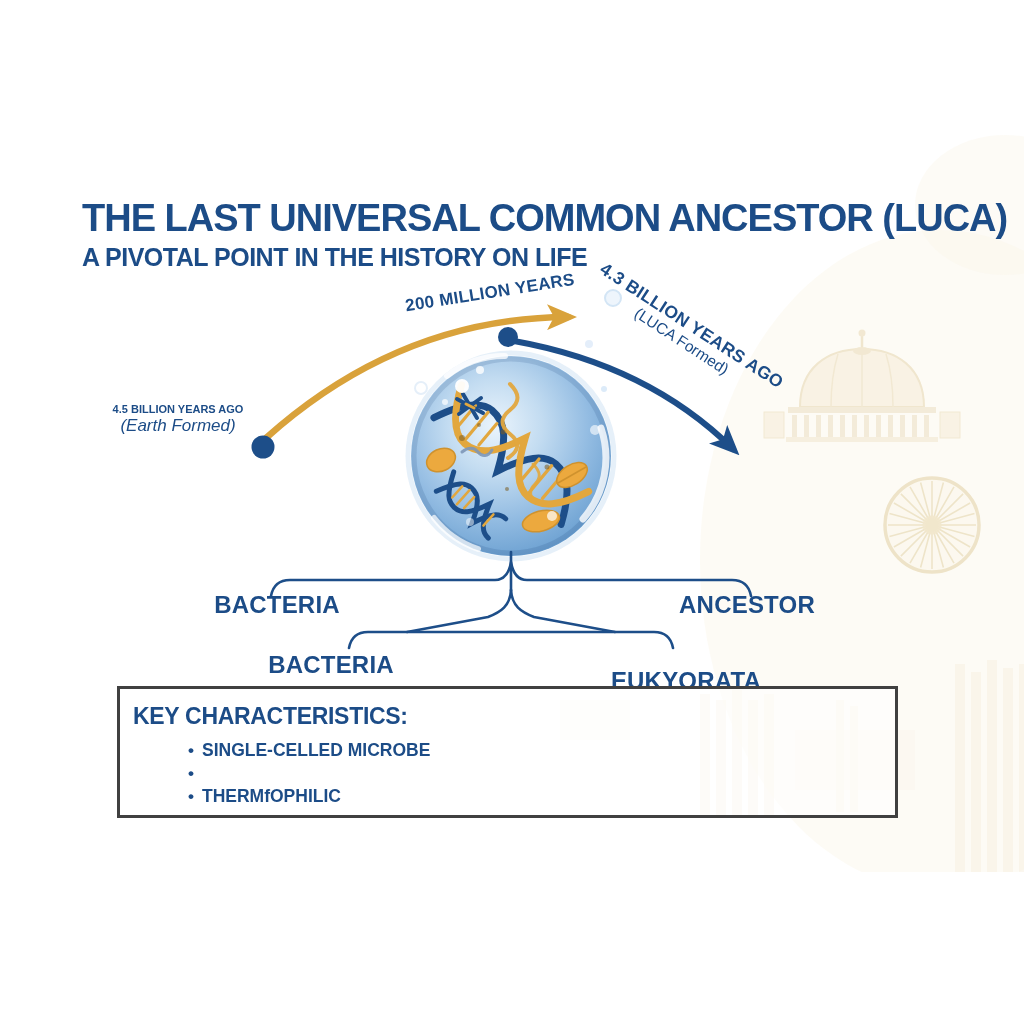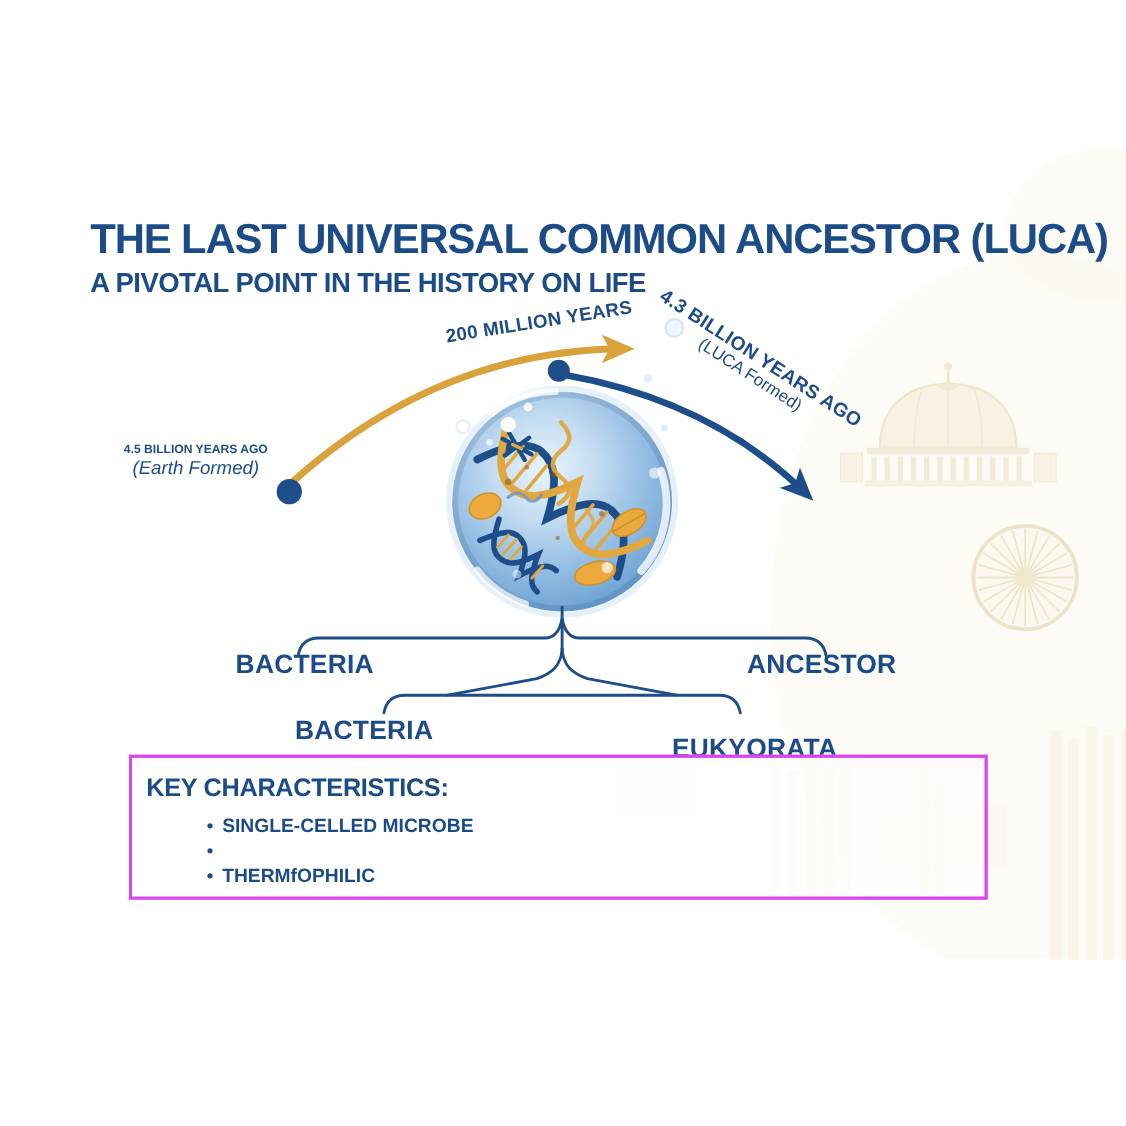--- a/index.html
+++ b/index.html
@@ -20,21 +20,21 @@
     transform:translate(-50%,-50%) rotate(33deg);}
   .end-label .l1{font-size:17.5px;font-weight:800;letter-spacing:0.3px;}
   .end-label .l2{font-size:15.5px;font-weight:400;}
   .branch{font-size:24px;font-weight:800;letter-spacing:0.2px;transform:translate(-50%,-50%);}
   .b-bacteria{left:277px;top:605px;}
   .b-archaea{left:747px;top:605px;}
   .b-arcteria{left:331px;top:665px;}
   .b-eukyorata{left:686px;top:665px;margin-top:16px;}
   .keybox{
     left:117px;top:686px;width:781px;height:132px;box-sizing:border-box;
-    border:3px solid #d946ef;background:rgba(255,255,255,0.55);
+    border:3px solid #404040;background:rgba(255,255,255,0.55);
     padding:14px 10px 0 13px;
   }
   .keybox h2{margin:0;font-size:23px;font-weight:800;letter-spacing:-0.3px;color:#1c4c87;}
   .keybox ul{list-style:none;margin:9px 0 0 55px;padding:0;}
   .keybox li{font-size:17.5px;font-weight:700;line-height:23px;color:#1c4c87;display:flex;align-items:baseline;}
   .keybox li .dot{margin-right:8px;font-size:17px;}
 </style>
 </head>
 <body>
 

